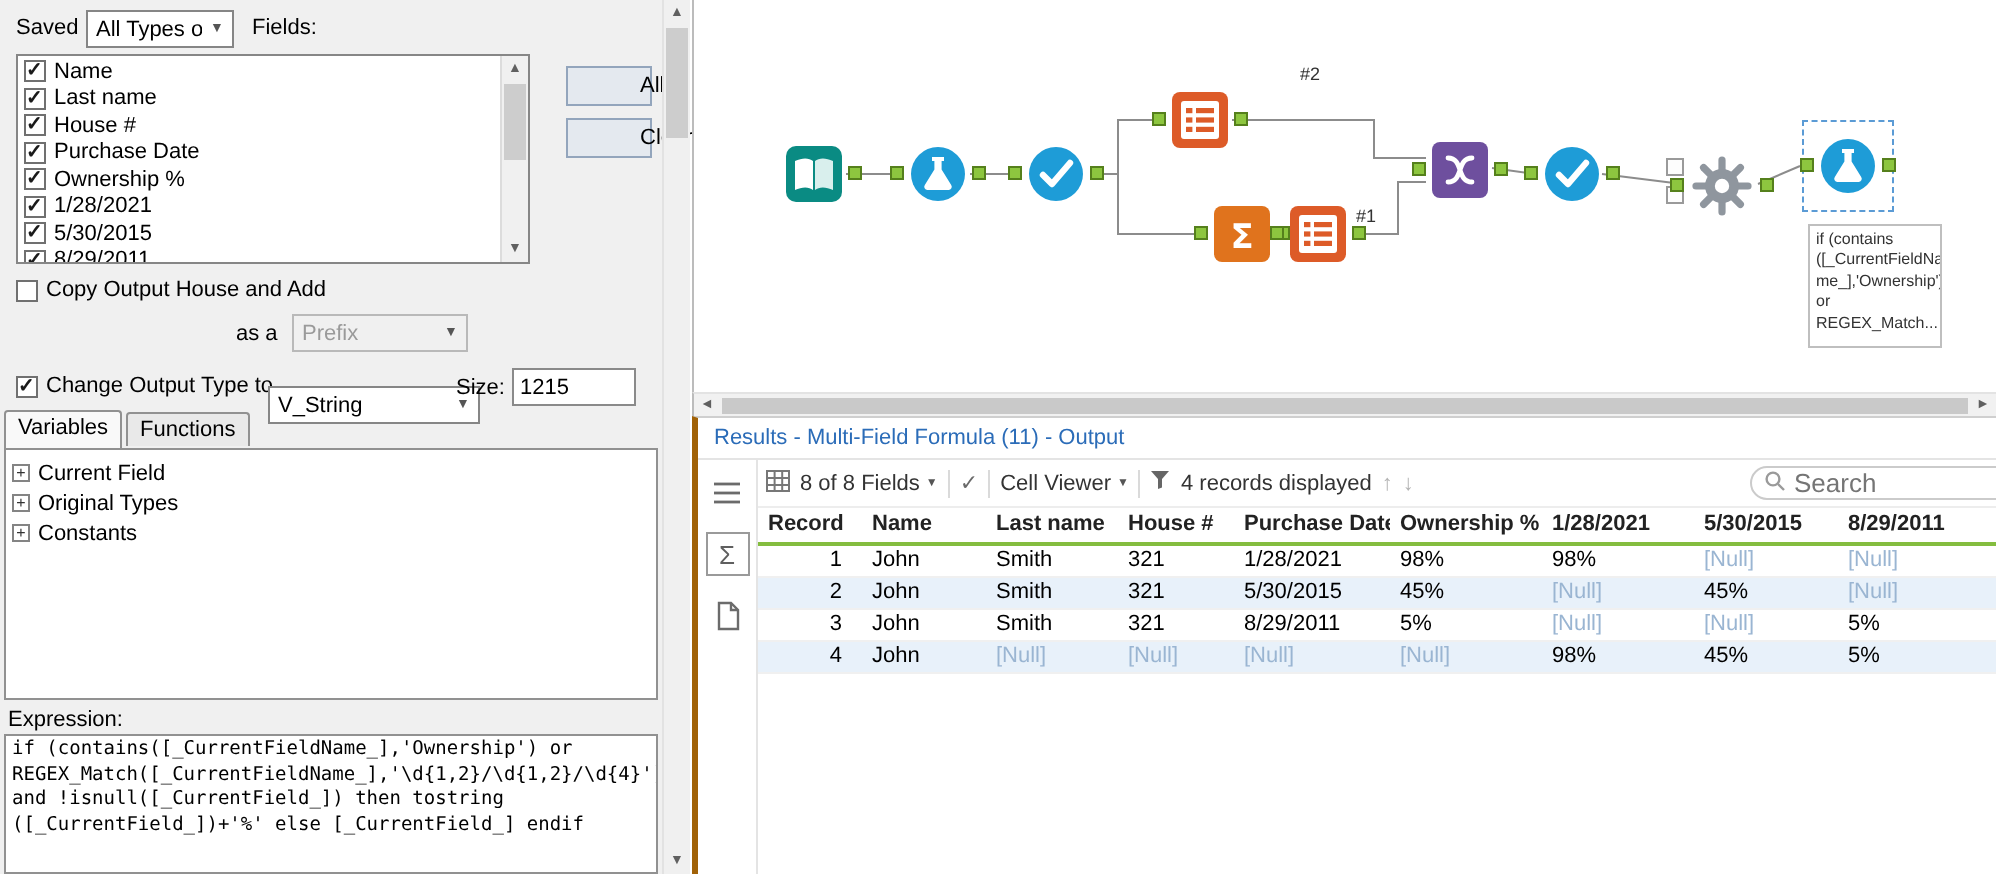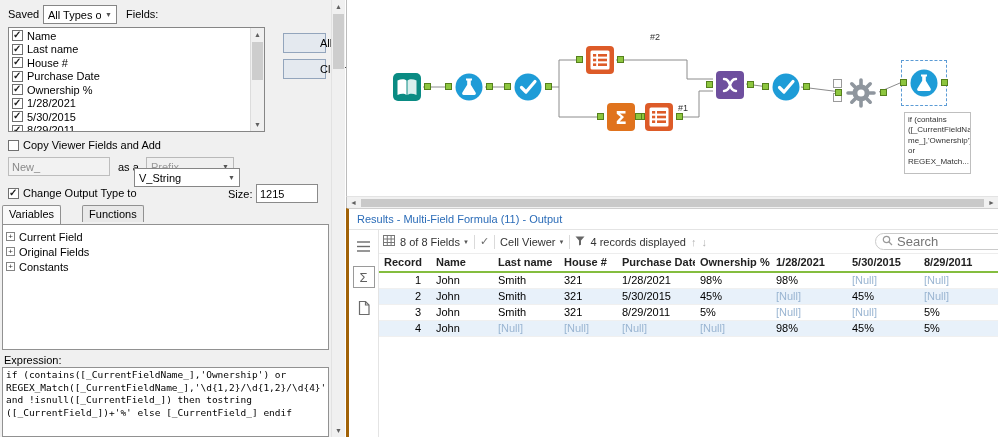--- a/index.html
+++ b/index.html
@@ -23,21 +23,21 @@
   .lb-scroll { width:14px; border-left:1px solid #dcdcdc; }
   .sb-btn { height:13px; min-height:13px; text-align:center; font-size:7px; color:#606060; line-height:13px; }
   .sb-thumb { margin:1px; height:38px; background:#cdcdcd; }
   .sb-spacer { flex:1; }
   .left-scroll { position:absolute; left:331px; top:0; width:14px; height:437px; border-left:1px solid #e2e2e2; }
   .left-scroll .sb-thumb { height:55px; }
   .btn { position:absolute; width:43px; height:20px; background:#e4e9ef; border:1px solid #93a5bc; font-size:11px; font-family:inherit;padding-left:36px; }
   .chk-row { position:absolute; display:flex; align-items:center; gap:4px; white-space:nowrap; }
   .txt { position:absolute; height:19px; border:1px solid #8a8a8a; font-size:11px; font-family:inherit; padding:0 3px; background:#fff; }
   .txt.disabled { background:#f2f2f2; color:#8a8a8a; border-color:#bdbdbd; }
-  .tabs { position:absolute; left:2px; top:205px; display:flex; align-items:flex-start; height:19px; z-index:2;gap:19px; }
+  .tabs { position:absolute; left:2px; top:205px; display:flex; align-items:center; height:19px; z-index:2; }
   .tab { border:1px solid #919191; border-bottom:none; background:#e9e9e9; padding:2px 6px; margin-right:2px; border-radius:2px 2px 0 0; height:17px; white-space:nowrap; }
   .tab.active { background:#f9f9f9; height:19px; }
   .tree-pane { position:absolute; left:2px; top:224px; width:327px; height:126px; background:#fff; border:1px solid #919191; padding:4px 3px; }
   .tree-item { display:flex; align-items:center; gap:4px; height:15px; }
   .expand { width:9px; height:9px; min-width:9px; border:1px solid #848484; background:#fff; font-size:8px; line-height:7px; text-align:center; color:#333; }
   .expr-box { position:absolute; left:2px; top:367px; width:327px; height:70px; background:#fff; border:1px solid #919191; font-family:"DejaVu Sans Mono","Liberation Mono",monospace; font-size:9.5px; line-height:1.32; padding:1px 3px; white-space:pre-wrap; overflow:hidden; }
 
   
   .canvas { position:absolute; left:346px; top:0; width:652px; height:196px; background:#fff; border-left:1px solid #bcbcbc; overflow:hidden; }
   .wires { position:absolute; left:0; top:0; }
@@ -136,53 +136,52 @@
         <div class="sb-spacer"></div>
         <div class="sb-btn">▼</div>
       </div>
     </div>
 
     <button class="btn" style="left:283px;top:33px">All</button>
     <button class="btn" style="left:283px;top:59px">Clear</button>
 
     <div class="chk-row" style="left:8px;top:139px">
       <span class="chk"></span>
-      <span>Copy Viewer Fields and Add</span>
-    </div>
-
-    <input class="txt disabled" style="left: 8px; top: 157px; width: 102px;" value="New_">
+      <span>Copy Output House and Add</span>
+    </div>
+
     <span class="lbl" style="left:118px;top:161px">as a</span>
     <div class="combo disabled" style="left:146px;top:157px;width:88px">
       <span class="val">Prefix</span>
       <span class="arr">▼</span>
     </div>
 
     <div class="chk-row" style="left:8px;top:187px">
       <span class="chk checked"></span>
       <span>Change Output Type to</span>
     </div>
-    <div class="combo" style="left:134px;top:168px;width:106px">
+    <div class="combo" style="left:134px;top:193px;width:106px">
       <span class="val">V_String</span>
       <span class="arr">▼</span>
     </div>
     <span class="lbl" style="left:228px;top:188px">Size:</span>
     <input class="txt" style="left: 256px; top: 184px; width: 62px;" value="1215">
 
     <div class="tabs" id="tabs">
         <span class="tab active">Variables</span>
         <span class="tab">Functions</span>
       </div>
     <div class="tree-pane" id="tree">
         <div class="tree-item">
           <span class="expand">+</span>
           <span>Current Field</span>
         </div>
         <div class="tree-item">
           <span class="expand">+</span>
-          <span>Original Fields</span>
+          <span>Original Types</span>
         </div>
         <div class="tree-item">
           <span class="expand">+</span>
           <span>Constants</span>
         </div>
       </div>
 
     <span class="lbl" style="left:4px;top:354px">Expression:</span>
     <div class="expr-box">if (contains([_CurrentFieldName_],'Ownership') or
 REGEX_Match([_CurrentFieldName_],'\d{1,2}/\d{1,2}/\d{4}'))

